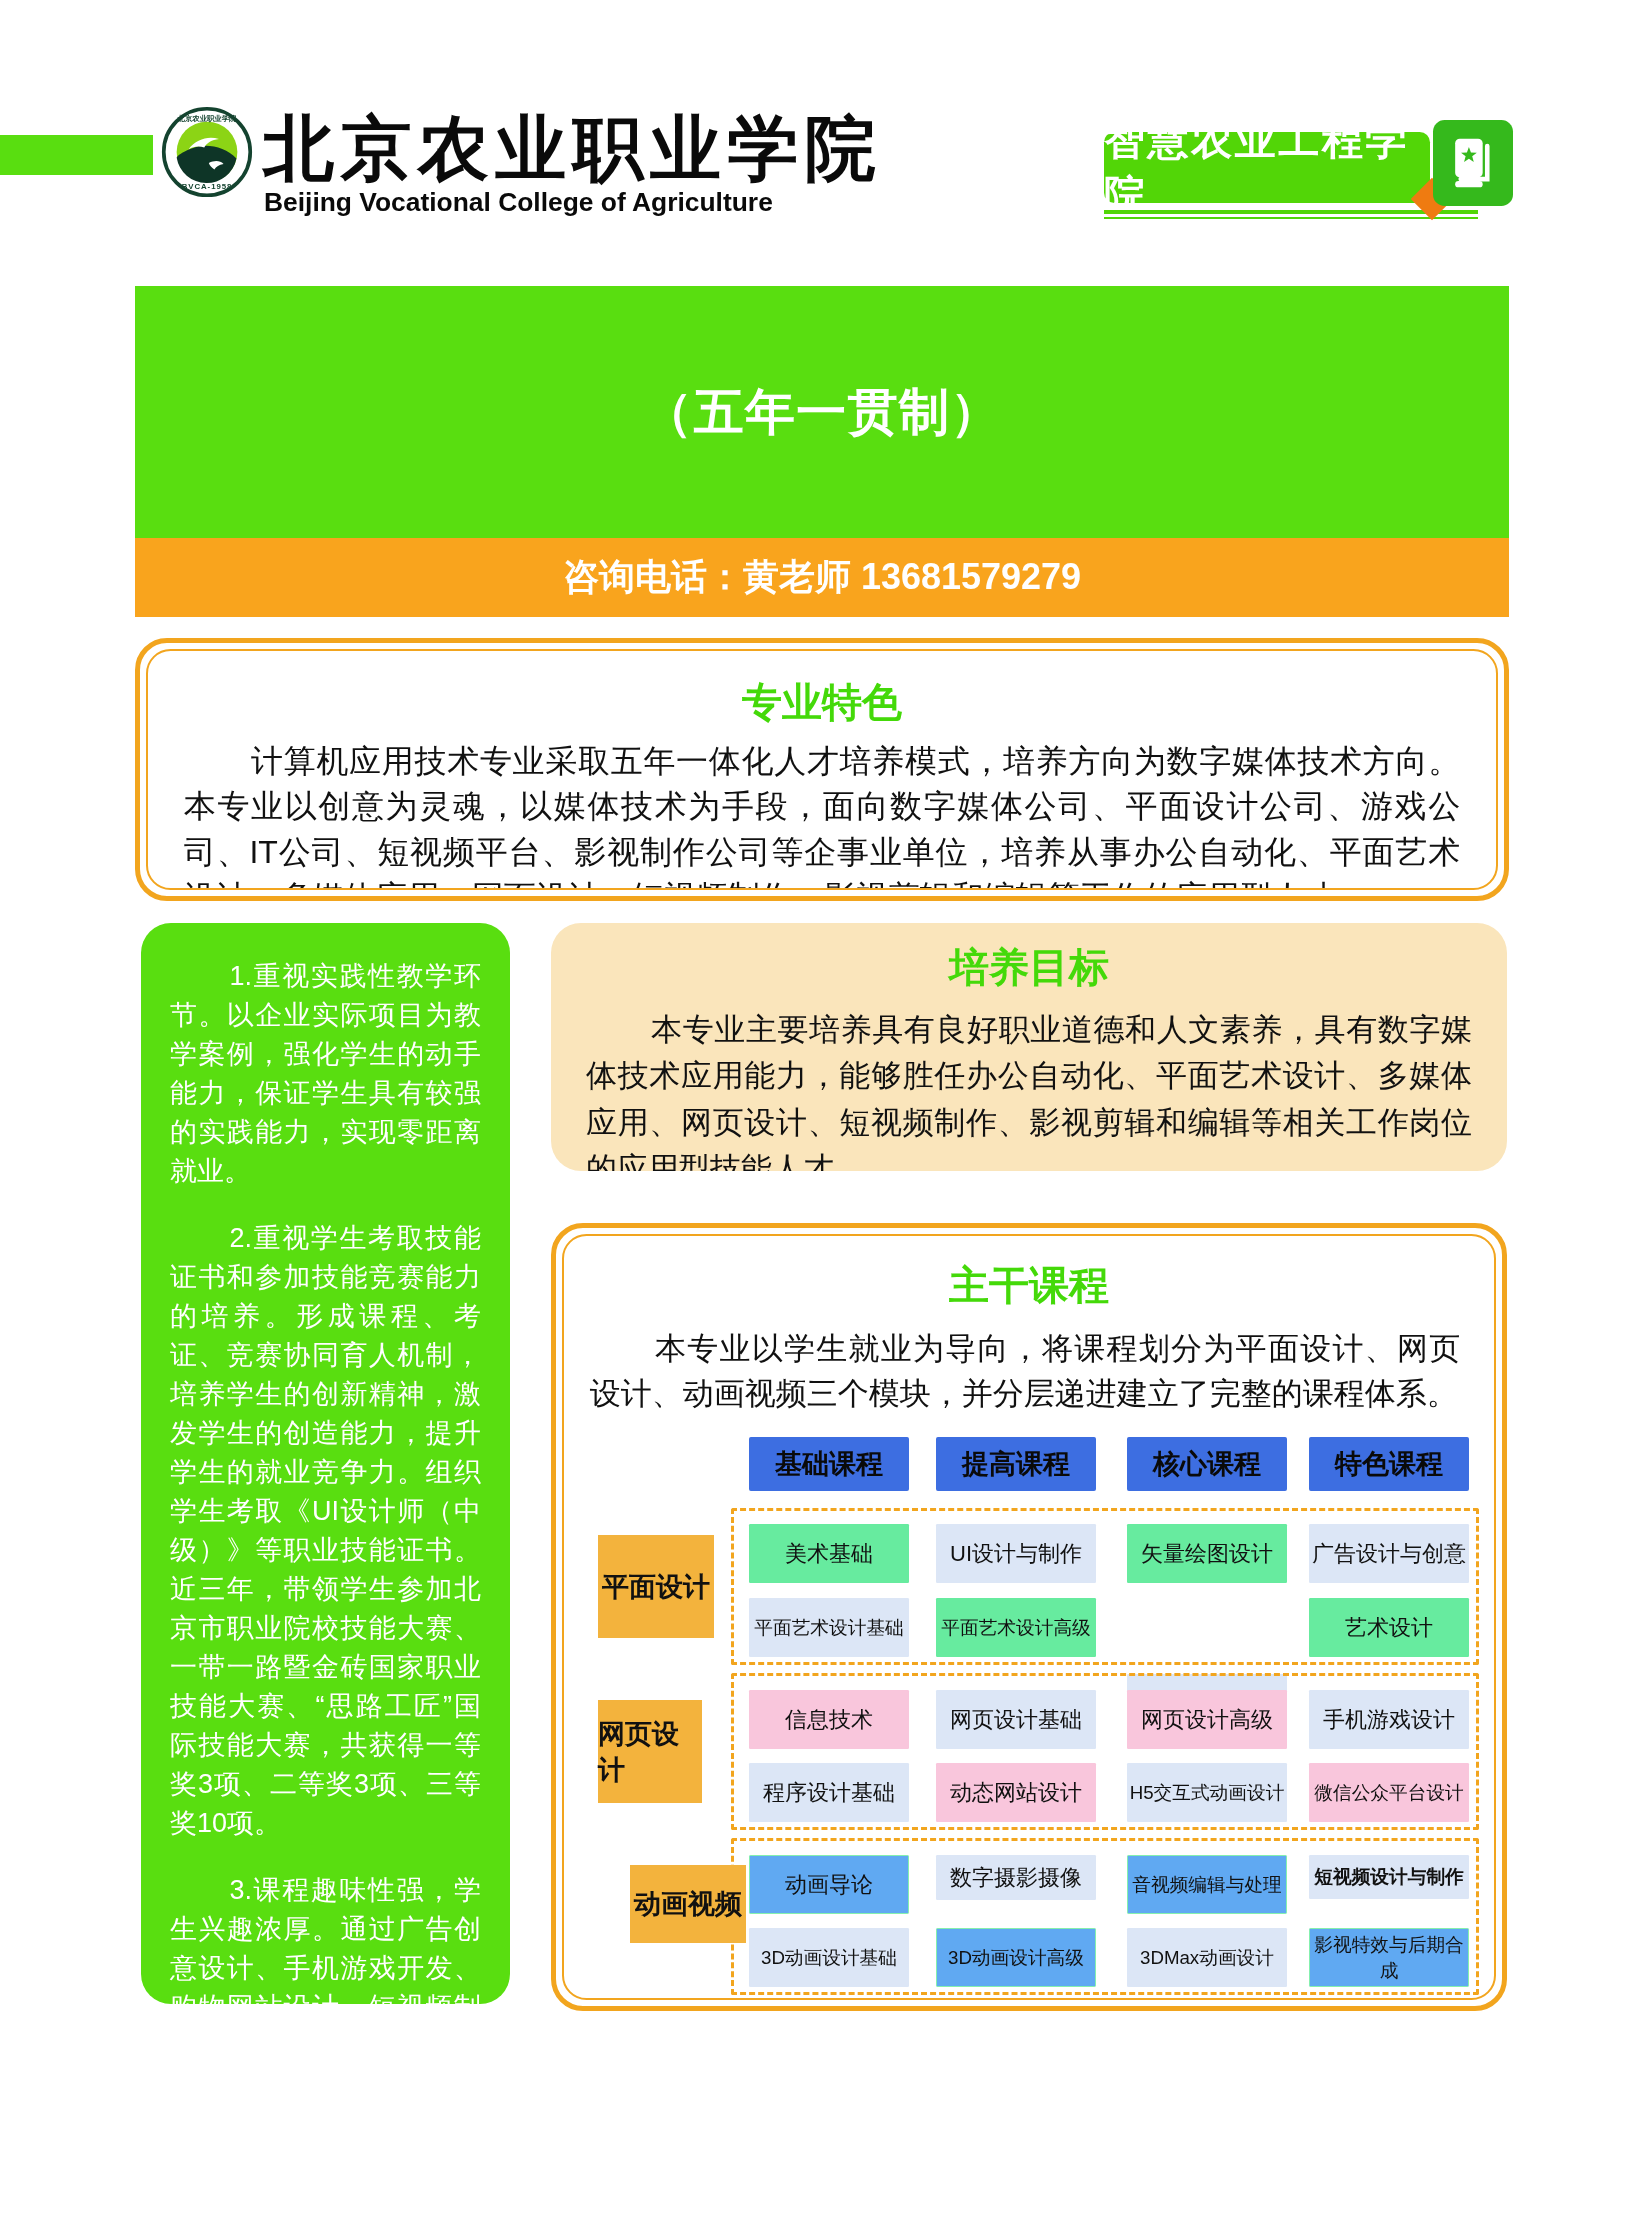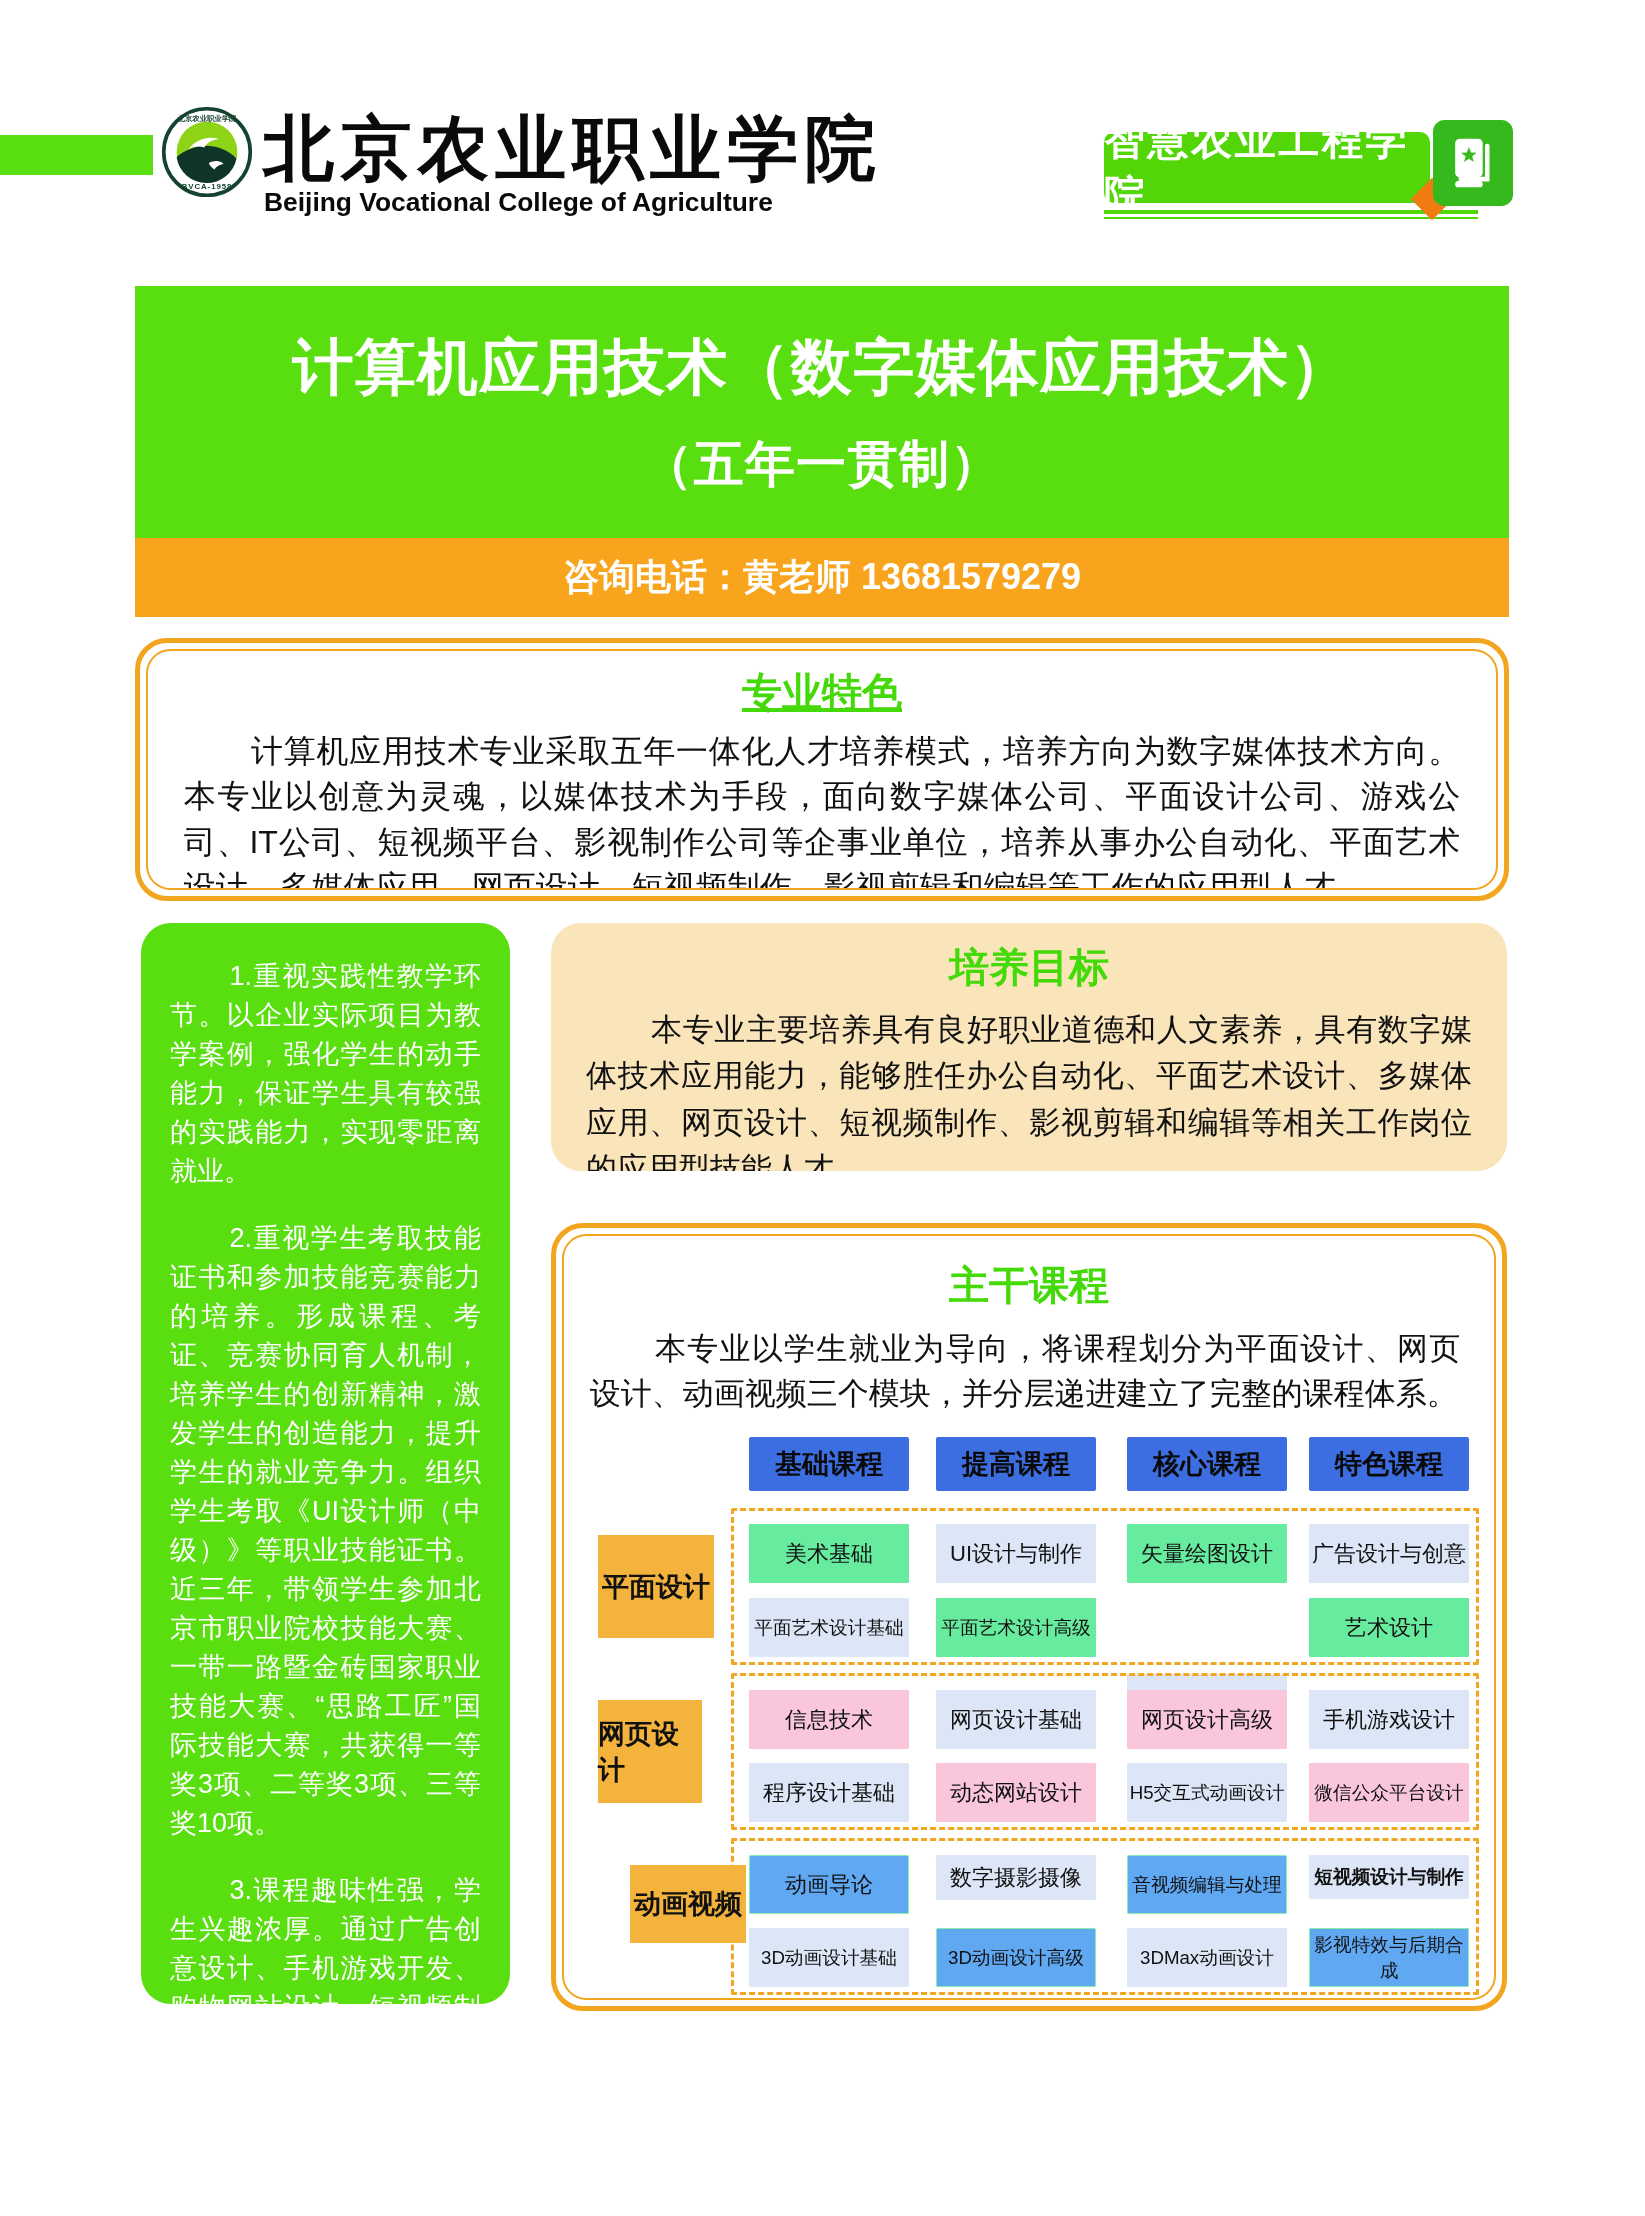--- a/index.html
+++ b/index.html
@@ -48,21 +48,21 @@
   .phone-bar{position:absolute;left:135px;top:538px;width:1374px;height:79px;background:var(--accent-orange);
     display:flex;align-items:center;justify-content:center;color:#fff;font-size:36px;font-weight:bold;}
 
   
   .obox{position:absolute;border:5.2px solid var(--border-orange);border-radius:32px;padding:5.8px;background:#fff;}
   .obox-inner{width:100%;height:100%;border:2.6px solid var(--border-orange);border-radius:24.5px;overflow:hidden;}
   .features-box{left:135px;top:638px;width:1374px;height:263px;}
   .courses-box{left:551px;top:1223px;width:956px;height:788px;}
 
   .section-title{color:var(--title-green);font-size:40px;font-weight:bold;text-align:center;}
-  .features-box .section-title{margin-top:14px;text-decoration:underline;}
+  .features-box .section-title{margin-top:24px;}
   .features-body{margin:9px 36px 0 36px;font-size:32px;line-height:1.42;color:var(--ink);
     text-align:justify;text-indent:2.1em;}
 
   
   .sidebar{position:absolute;left:141px;top:923px;width:369px;height:1081px;background:var(--brand-green);
     border-radius:30px;padding:34px 29px;color:#fff;font-size:27px;line-height:39px;text-align:justify;}
   .sidebar p{text-indent:2.2em;}
   .sidebar p + p{margin-top:28px;}
 
   
@@ -120,21 +120,20 @@
   <div class="book-tile">
     <svg viewBox="0 0 60 66" width="55" height="61">
       <rect x="10" y="6" width="30" height="42" rx="5" fill="#ffffff"></rect>
       <polygon fill="#35B91C" points="25,15 27.2,20.9 33.6,21.2 28.6,25.2 30.3,31.3 25,27.8 19.7,31.3 21.4,25.2 16.4,21.2 22.8,20.9"></polygon>
       <path d="M45,14 v36 h-29" stroke="#ffffff" stroke-width="5" fill="none" stroke-linecap="round"></path>
       <rect x="10" y="52" width="30" height="7" rx="3.5" fill="#ffffff"></rect>
     </svg>
   </div>
 
   <div class="title-block">
-    <div class="title-line1">计算机应用技术（数字媒体应用技术）</div>
     <div class="title-line2">（五年一贯制）</div>
   </div>
   <div class="phone-bar">咨询电话：黄老师 13681579279</div>
 
   <div class="obox features-box">
     <div class="obox-inner">
       <div class="section-title">专业特色</div>
       <p class="features-body">计算机应用技术专业采取五年一体化人才培养模式，培养方向为数字媒体技术方向。本专业以创意为灵魂，以媒体技术为手段，面向数字媒体公司、平面设计公司、游戏公司、IT公司、短视频平台、影视制作公司等企事业单位，培养从事办公自动化、平面艺术设计、多媒体应用、网页设计、短视频制作、影视剪辑和编辑等工作的应用型人才。</p>
     </div>
   </div>

